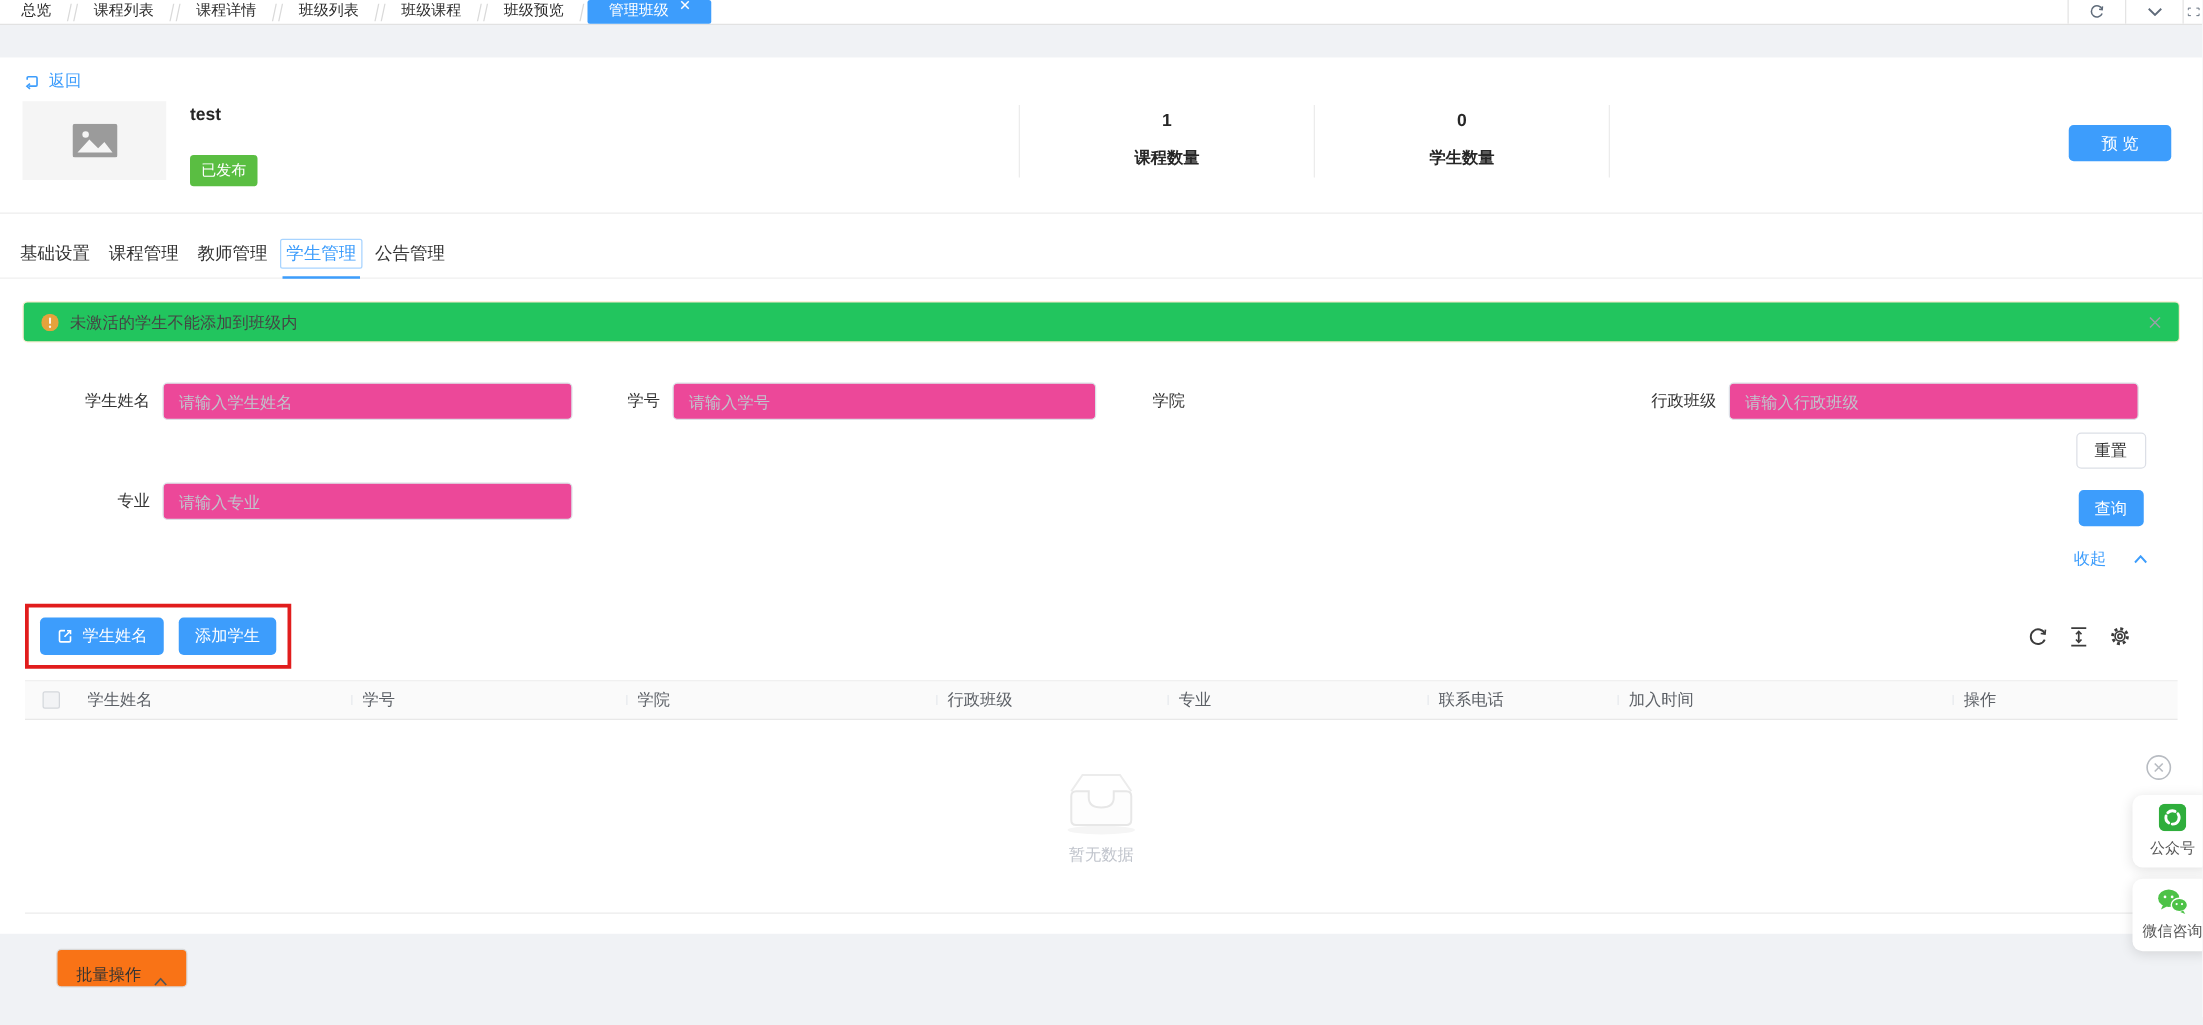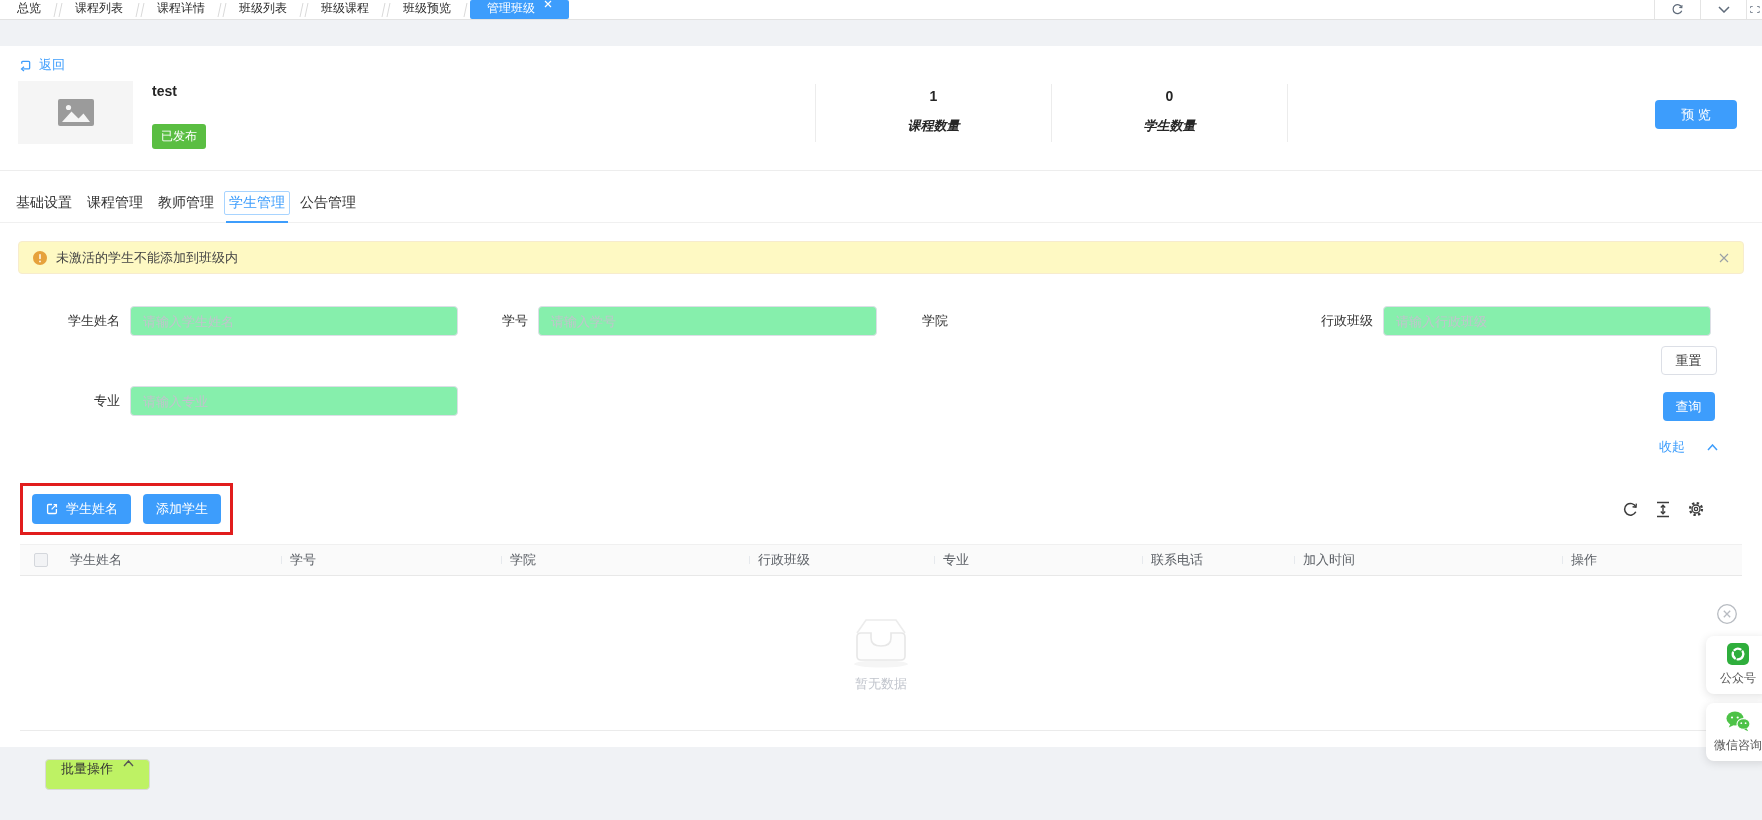--- a/index.html
+++ b/index.html
@@ -29,47 +29,47 @@
 
   .header-row { position:relative; margin-top:7px; padding:0 18px; height:66px; }
   .thumb { position:absolute; left:18px; top:0; width:115px; height:63px; background:#f5f5f5; display:flex; align-items:center; justify-content:center; }
   .hinfo { position:absolute; left:152px; top:2px; }
   .course-title { font-size:14px; font-weight:700; color:#262626; }
   .badge { display:inline-block; margin-top:25px; background:#5abe42; color:#fff; font-size:12px; padding:4px 9px; border-radius:3px; }
   .stats { position:absolute; left:815px; top:3px; height:58px; display:flex; }
   .vsep { width:1px; background:#ececec; }
   .stat { width:235px; text-align:center; padding-top:4px; }
   .stat .v { font-size:14px; font-weight:700; color:#262626; }
-  .stat .l { margin-top:13px; font-size:13px; font-weight:700; color:#262626;font-style:italic; }
+  .stat .l { margin-top:13px; font-size:13px; font-weight:700; color:#262626; }
   .preview-btn { position:absolute; right:25px; top:19px; width:82px; height:29px; background:#3d9dfc; color:#fff; border:none; border-radius:4px; font-size:13px; cursor:pointer; }
 
   .hr-divider { margin-top:23px; border-top:1px solid #ededed; }
 
   
   .subtabs { margin-top:12px; padding:0 16px; display:flex; gap:15px; border-bottom:1px solid #f0f0f0; height:40px; }
   .subtab { display:flex; align-items:center; position:relative; font-size:14px; color:#333; cursor:pointer; }
   .subtab.active { color:#3d9dfc; }
   .subtab.active .boxed { border:1px solid #a8d4ff; border-radius:2px; padding:2px 4px; margin:-3px -5px; }
   .subtab.active::after { content:''; position:absolute; left:-3px; right:-3px; bottom:-1px; height:2px; background:#3d9dfc; }
 
   
-  .alert { margin:18px 18px 0; height:33px; background:#fef9c3; border:1px solid #f7eccd; border-radius:4px; display:flex; align-items:center; gap:9px; padding:0 14px; }
+  .alert { margin:18px 18px 0; height:33px; background:#22c55e; border:1px solid #f7eccd; border-radius:4px; display:flex; align-items:center; gap:9px; padding:0 14px; }
   .alert-text { font-size:13px; color:#454545; }
   .alert-close { margin-left:auto; display:flex; align-items:center; cursor:pointer; color:#9aa0a6; }
 
   
   .form { margin:32px 18px 0; }
   .frow { display:flex; align-items:center; margin-bottom:10px; }
   .ffield { display:flex; align-items:center; }
   .flabel { font-size:13px; color:#333; font-weight:500; text-align:right; padding-right:10px; flex:none; }
   .f1 { width:440px; } .f1 .flabel { width:112px; }
   .f2 { width:419px; } .f2 .flabel { width:80px; }
   .f3 { width:418px; } .f3 .flabel { width:81px; }
   .f4 { width:416px; } .f4 .flabel { width:88px; }
-  .ffield input { flex:1; min-width:0; height:30px; border:1px solid #dcdfe6; border-radius:4px; padding:0 12px; font-size:13px; color:#333; outline:none; background:#86efac; }
+  .ffield input { flex:1; min-width:0; height:30px; border:1px solid #dcdfe6; border-radius:4px; padding:0 12px; font-size:13px; color:#333; outline:none; background:#ec4899; }
   .ffield input::placeholder { color:#c0c4cc; }
   .actions { margin-left:auto; display:flex; align-items:center; gap:17px; padding-right:26px;flex-direction:column; }
   .btn-plain { height:29px; padding:0 14px; background:#fff; border:1px solid #dcdfe6; border-radius:4px; font-size:13px; color:#333; cursor:pointer; }
   .btn-primary { height:30px; padding:0 13px; background:#3d9dfc; border:none; border-radius:4px; font-size:13px; color:#fff; cursor:pointer; display:inline-flex; align-items:center; gap:7px; }
   .btn-primary.sm { height:29px; }
   .collapse-link { display:flex; align-items:center; gap:22px; color:#3d9dfc; font-size:13px; cursor:pointer; }
 
   
   .toolbar-row { margin:27px 20px 0; display:flex; align-items:center; justify-content:space-between; }
   .red-box { border:3px solid #e11d1d; padding:8px 9px; display:flex; gap:12px; }
@@ -82,21 +82,21 @@
   .th { padding-left:8px; position:relative; white-space:nowrap; }
   .th:not(.last)::after { content:''; position:absolute; right:0; top:5px; bottom:5px; width:1px; background:#e6e9ed; }
   .th-check { width:42px; display:flex; align-items:center; justify-content:center; }
   .cbox { width:14px; height:14px; border:1px solid #d4d7dc; border-radius:2px; background:#f2f3f5; cursor:pointer; }
   .c1{width:220px}.c2{width:220px}.c3{width:248px}.c4{width:185px}.c5{width:208px}.c6{width:152px}.c7{width:268px}.c8{flex:1}
   .tbody { height:155px; display:flex; flex-direction:column; align-items:center; justify-content:center; border-bottom:1px solid #ebebeb; }
   .empty-text { margin-top:6px; font-size:13px; color:#c0c4cc; }
 
   
   .footer-row { margin:28px 20px 0; }
-  .batch-btn { margin-left:25px; height:31px; padding:0 15px; border:1px solid #d9d9d9; border-radius:4px; background:#bef264; font-size:13px; color:#333; display:inline-flex; align-items:flex-start; gap:10px; cursor:pointer; }
+  .batch-btn { margin-left:25px; height:31px; padding:0 15px; border:1px solid #d9d9d9; border-radius:4px; background:#f97316; font-size:13px; color:#333; display:inline-flex; align-items:flex-end; gap:10px; cursor:pointer; }
 
   
   .float-close { position:absolute; right:24px; top:603px; cursor:pointer; }
   .fcard { position:absolute; right:-8px; width:64px; background:#fff; border-radius:8px; box-shadow:0 2px 10px rgba(0,0,0,.12); display:flex; flex-direction:column; align-items:center; justify-content:center; gap:5px; cursor:pointer; z-index:5; }
   .fcard1 { top:636px; height:58px; }
   .fcard2 { top:703px; height:58px; }
   .fcard .flabel2 { font-size:12px; color:#555; white-space:nowrap; }
 </style>
 </head>
 <body>

